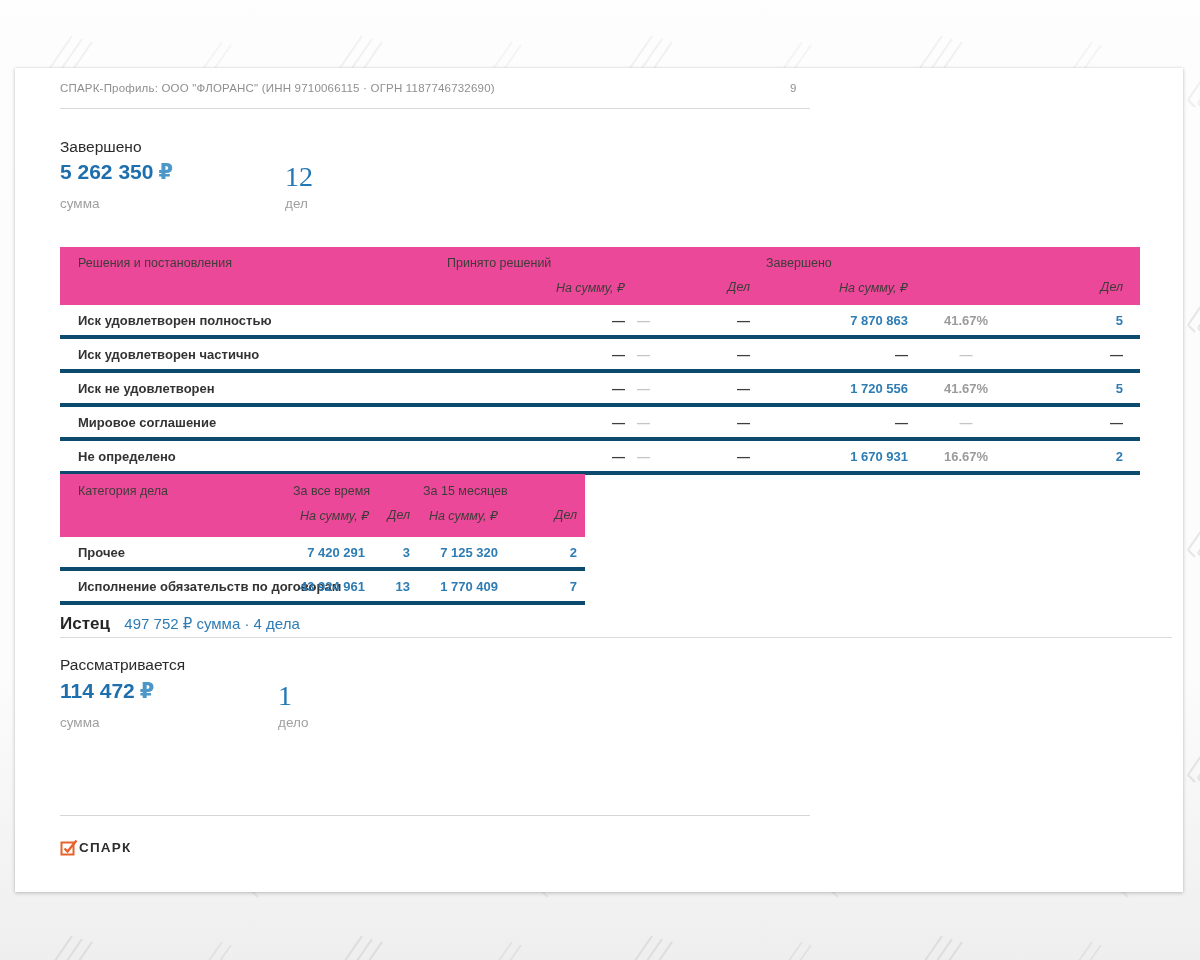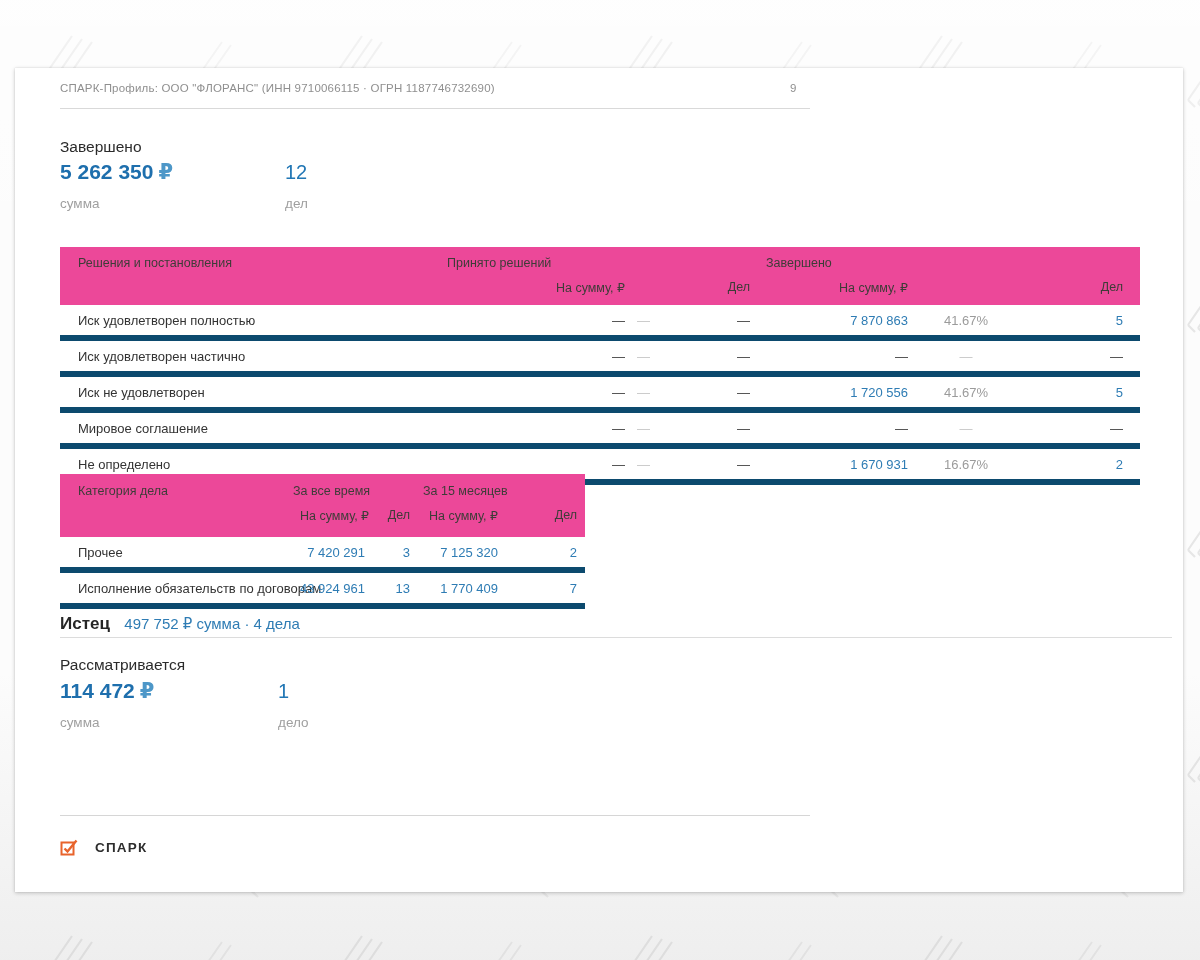--- a/index.html
+++ b/index.html
@@ -21,21 +21,21 @@
 
   
   .doc-title{top:14px;left:45px;font-size:11.5px;color:#8f8f8f;letter-spacing:.2px;}
   .page-number{top:14px;left:775px;font-size:11.5px;color:#8f8f8f;}
   .hline{top:40px;left:45px;width:750px;border-top:1px solid #d9d9d9;height:0;}
 
   
   .sum-title{font-size:15.5px;color:#2b2b2b;}
   .sum-amount{font-size:21px;font-weight:700;color:#1e6fad;text-align:center;}
   .sum-amount .cur{font-weight:600;color:#4d97c8;margin-left:5px;}
-  .sum-count{font-size:20px;font-weight:500;color:#2277b5;}
+  .sum-count{font-size:28px;font-weight:500;color:#2277b5;font-family:Liberation Serif, serif;}
   .sum-label{font-size:13.5px;color:#9f9f9f;}
 
   .c-title{top:70px;left:45px;}
   .c-amount{top:92px;left:45px;}
   .c-count{top:93px;left:270px;}
   .c-lab1{top:128px;left:45px;}
   .c-lab2{top:128px;left:270px;}
 
   
   .tbl{position:absolute;left:45px;font-size:13px;color:#333;}
@@ -43,24 +43,24 @@
   .t2{top:406px;width:525px;}
   .thead{position:relative;background:#ec4899;}
   .t1 .thead{height:58px;}
   .t2 .thead{height:63px;}
   .ghead{position:absolute;font-size:12.5px;color:#3e3c38;white-space:nowrap;}
   .t1 .ghead{top:9px;}
   .t2 .ghead{top:10px;}
   .hrow2{position:absolute;left:0;right:0;display:grid;font-size:12.5px;color:#3e3c38;}
   .t1 .hrow2{top:33px;grid-template-columns:440px 125px 90px 35px 158px 92px 123px 17px;}
   .t2 .hrow2{top:34px;grid-template-columns:240px 65px 45px 88px 79px 8px;}
-  .h{text-align:right;white-space:nowrap;}
+  .h{text-align:right;white-space:nowrap;font-style:italic;}
   .c2{grid-column:2}.c4{grid-column:4}.c5{grid-column:5}.c7{grid-column:7}
   .d2{grid-column:2}.d3{grid-column:3}.d4{grid-column:4}.d5{grid-column:5}
-  .row{display:grid;height:30px;align-items:center;border-bottom:6px solid #0c4a6e;}
+  .row{display:grid;height:30px;align-items:center;border-bottom:4px solid #0c4a6e;font-weight:bold;}
   .t1 .row{grid-template-columns:440px 125px 90px 35px 158px 92px 123px 17px;}
   .t2 .row{grid-template-columns:240px 65px 45px 88px 79px 8px;}
   .cell{white-space:nowrap;}
   .lbl{padding-left:18px;color:#333;}
   .num{text-align:right;color:#2e7cb4;}
   .pct{color:#9b9b9b;text-align:left;}
   .pct1{padding-left:12px;}
   .pct2{padding-left:24px;text-align:center;}
   .num.dash{color:#3f3f3f;}
   .pct.dash{color:#c6c6c6;}
@@ -73,21 +73,21 @@
 
   .r-title{top:588px;left:45px;}
   .r-amount{top:611px;left:45px;}
   .r-count{top:612px;left:263px;}
   .r-lab1{top:647px;left:45px;}
   .r-lab2{top:647px;left:263px;}
 
   
   .fline{top:747px;left:45px;width:750px;border-top:1px solid #d6d6d6;height:0;}
   .logo{top:770px;left:45px;display:flex;align-items:center;}
-  .logo-text{font-size:13.5px;font-weight:700;color:#2d2d2d;letter-spacing:1.2px;margin-left:16px;}
+  .logo-text{font-size:13.5px;font-weight:700;color:#2d2d2d;letter-spacing:1.2px;margin-left:0;}
 </style>
 </head>
 <body>
 
 <svg class="bg" width="1200" height="960" aria-hidden="true">
   <defs>
     <pattern id="wm" width="290" height="225" patternUnits="userSpaceOnUse">
       <g stroke="#e6e6e6" stroke-width="2.2" fill="none">
         <path d="M28 100 L72 36 M28 100 l7 7 M38 103 L82 39 M38 103 l7 7 M48 106 L92 42 M48 106 l7 7"></path>
       </g>

